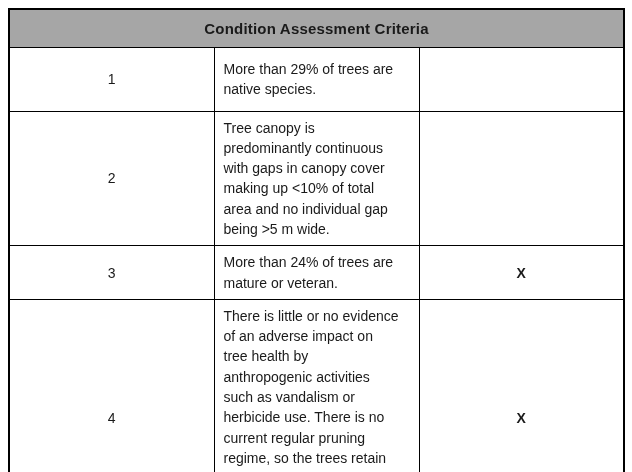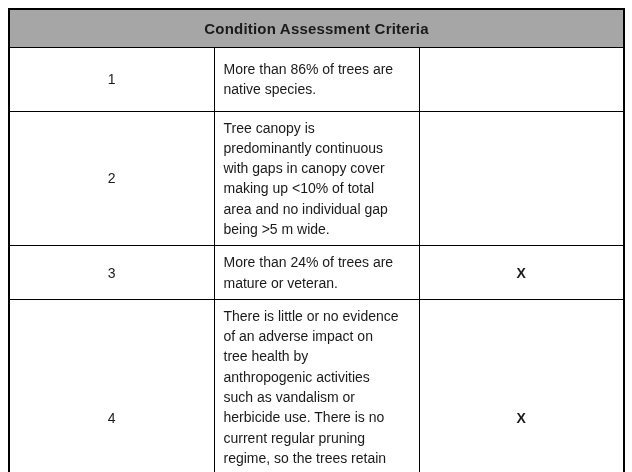--- a/index.html
+++ b/index.html
@@ -69,21 +69,21 @@
 <div class="page">
   <table class="criteria-table">
     <thead>
       <tr>
         <th class="title-cell" colspan="3">Condition Assessment Criteria</th>
       </tr>
     </thead>
     <tbody>
       <tr class="h-r1">
         <td class="num">1</td>
-        <td class="txt">More than 86% of trees are native species.</td>
+        <td class="txt">More than 29% of trees are native species.</td>
         <td class="chk"></td>
       </tr>
       <tr class="h-r2">
         <td class="num">2</td>
         <td class="txt">Tree canopy is predominantly continuous with gaps in canopy cover making up &lt;10% of total area and no individual gap being &gt;5 m wide.</td>
         <td class="chk"></td>
       </tr>
       <tr class="h-r3">
         <td class="num">3</td>
         <td class="txt">More than 24% of trees are mature or veteran.</td>

